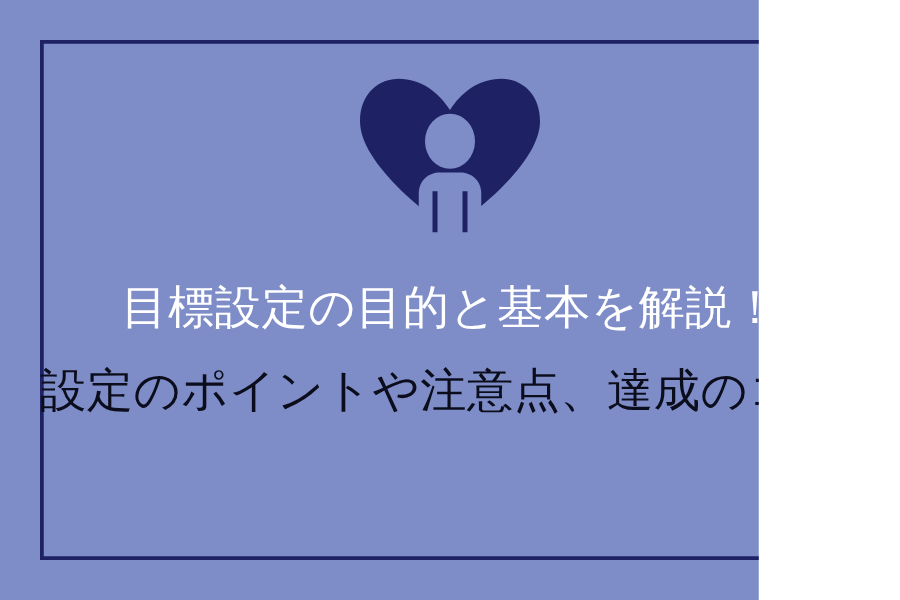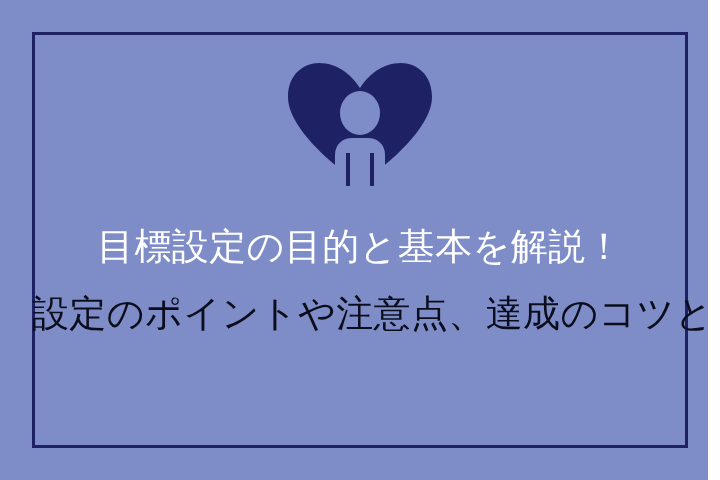--- a/index.html
+++ b/index.html
@@ -8,21 +8,21 @@
   }
   body {
     width: 720px;
     height: 480px;
     overflow: hidden;
     font-family: "Liberation Serif", "DejaVu Serif", serif;
   }
 
   #slide {
     position: relative;
-    width: 708px;
+    width: 607px;
     height: 480px;
     background: #7e8dc7;
     box-sizing: border-box;
     overflow: hidden;
   }
 
   
   #frame {
     position: absolute;
     left: 32px;

